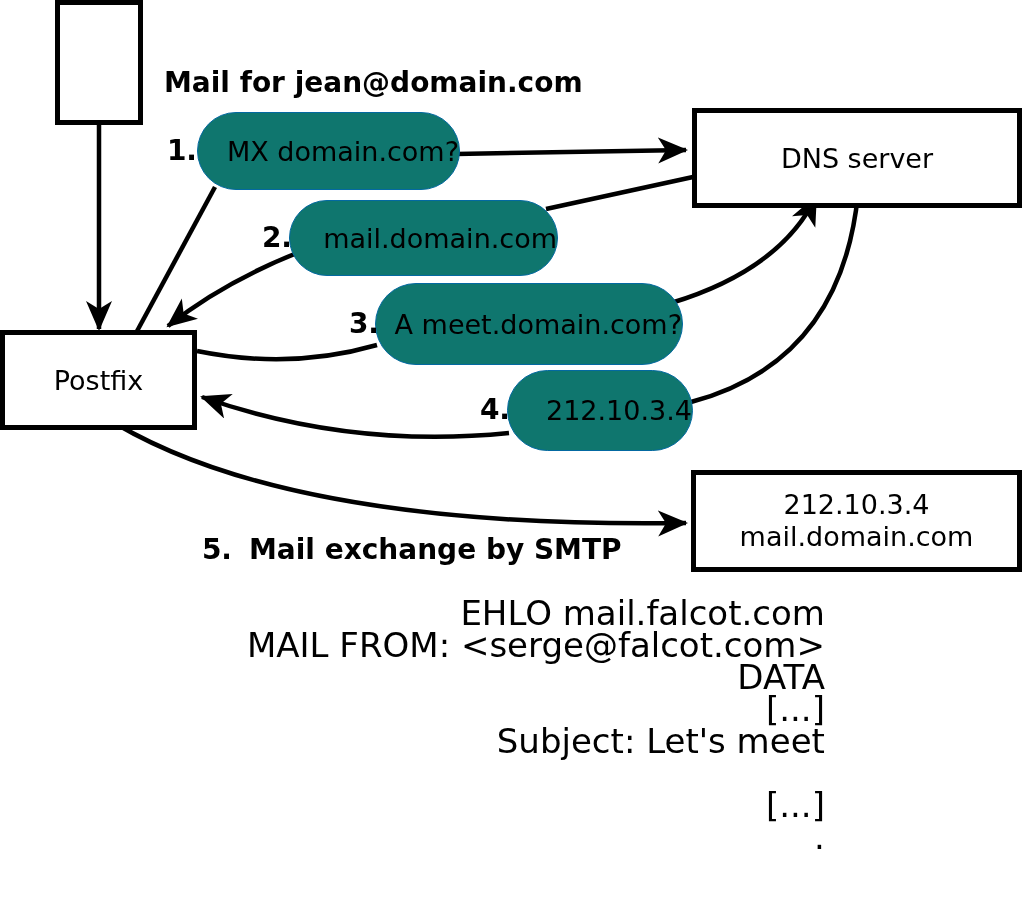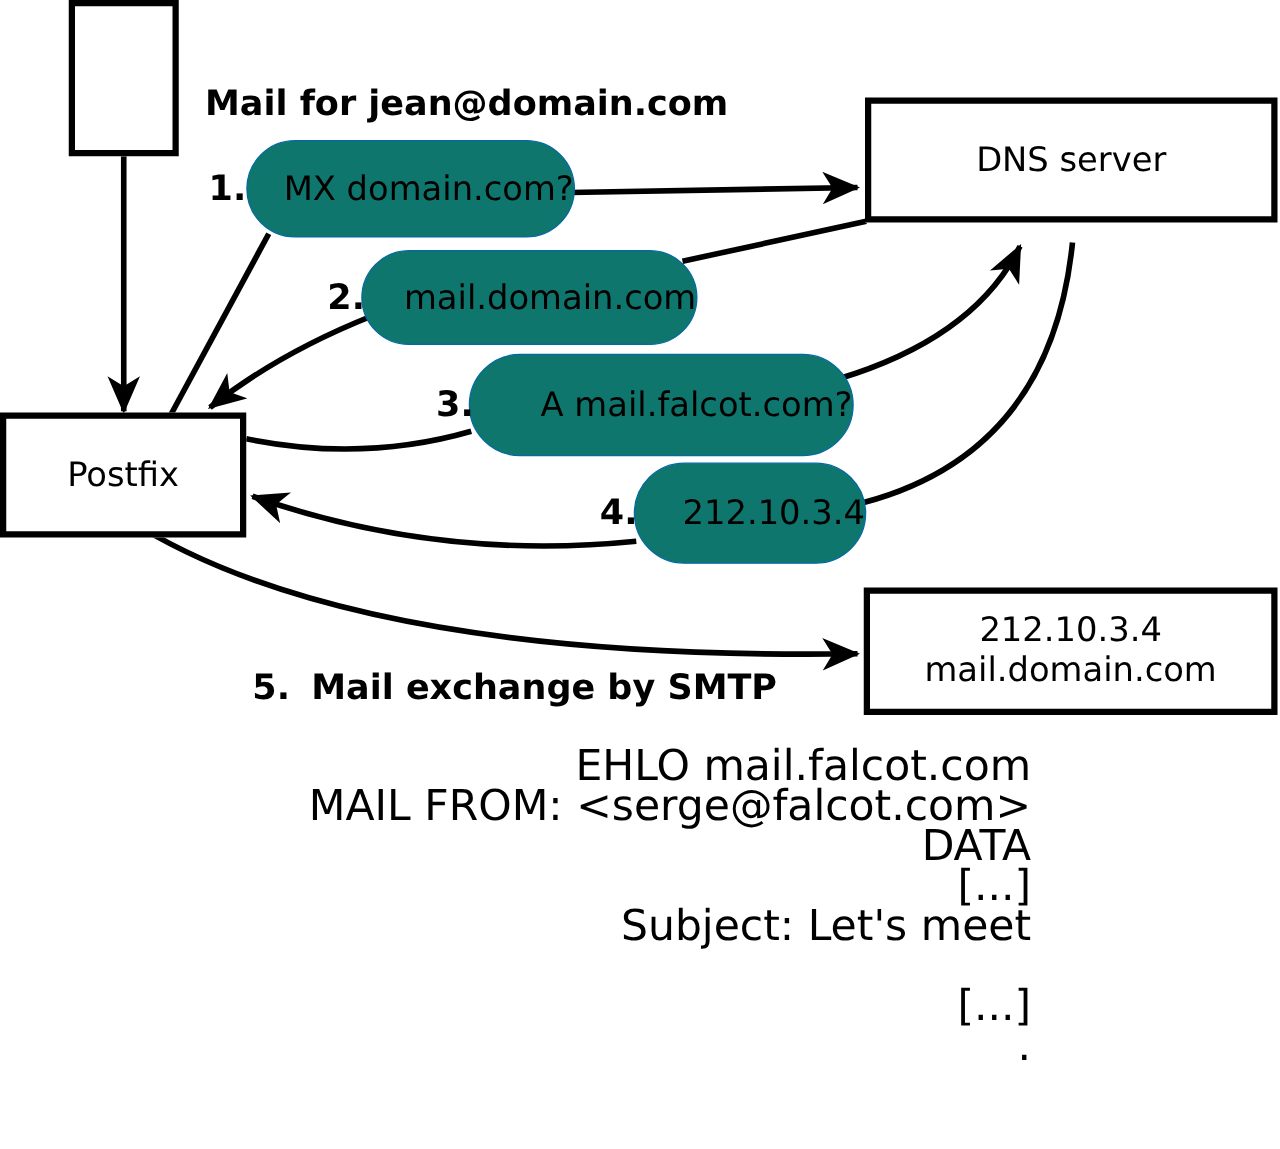--- a/index.html
+++ b/index.html
@@ -43,42 +43,42 @@
 </svg>
 
 <div class="box" style="left:55px;top:0;width:88px;height:125px;"></div>
 
 <div class="title" style="left:164px;top:42px;margin-top:24px;">Mail for jean@domain.com</div>
 
 <div class="box" style="left:0;top:330px;width:197px;height:100px;">
   <span>Postfix</span>
 </div>
 
-<div class="box" style="left:692px;top:78px;width:330px;height:100px;">
+<div class="box" style="left:692px;top:108px;width:330px;height:100px;">
   <span>DNS server</span>
 </div>
 
 <div class="box twoline" style="left:691px;top:470px;width:331px;height:102px;">
   <div>212.10.3.4</div>
   <div>mail.domain.com</div>
 </div>
 
 <div class="stepnum" style="left:140px;top:134px;width:57px;">1.</div>
 <div class="pill" style="left:197px;top:112px;width:263px;height:78px;">
   <span>MX domain.com?</span>
 </div>
 
 <div class="stepnum" style="left:235px;top:221px;width:57px;">2.</div>
 <div class="pill" style="left:289px;top:200px;width:269px;height:76px;">
   <span>mail.domain.com</span>
 </div>
 
 <div class="stepnum" style="left:322px;top:307px;width:57px;">3.</div>
 <div class="pill" style="left:375px;top:283px;width:308px;height:82px;">
-  <span>A mail.falcot.com?</span>
+  <span>A meet.domain.com?</span>
 </div>
 
 <div class="stepnum" style="left:453px;top:393px;width:57px;">4.</div>
 <div class="pill" style="left:507px;top:370px;width:186px;height:81px;">
   <span>212.10.3.4</span>
 </div>
 
 <div class="stepnum" style="left:175px;top:533px;width:57px;">5.</div>
 <div class="step5-label" style="left:249px;top:533px;">Mail exchange by SMTP</div>
 

